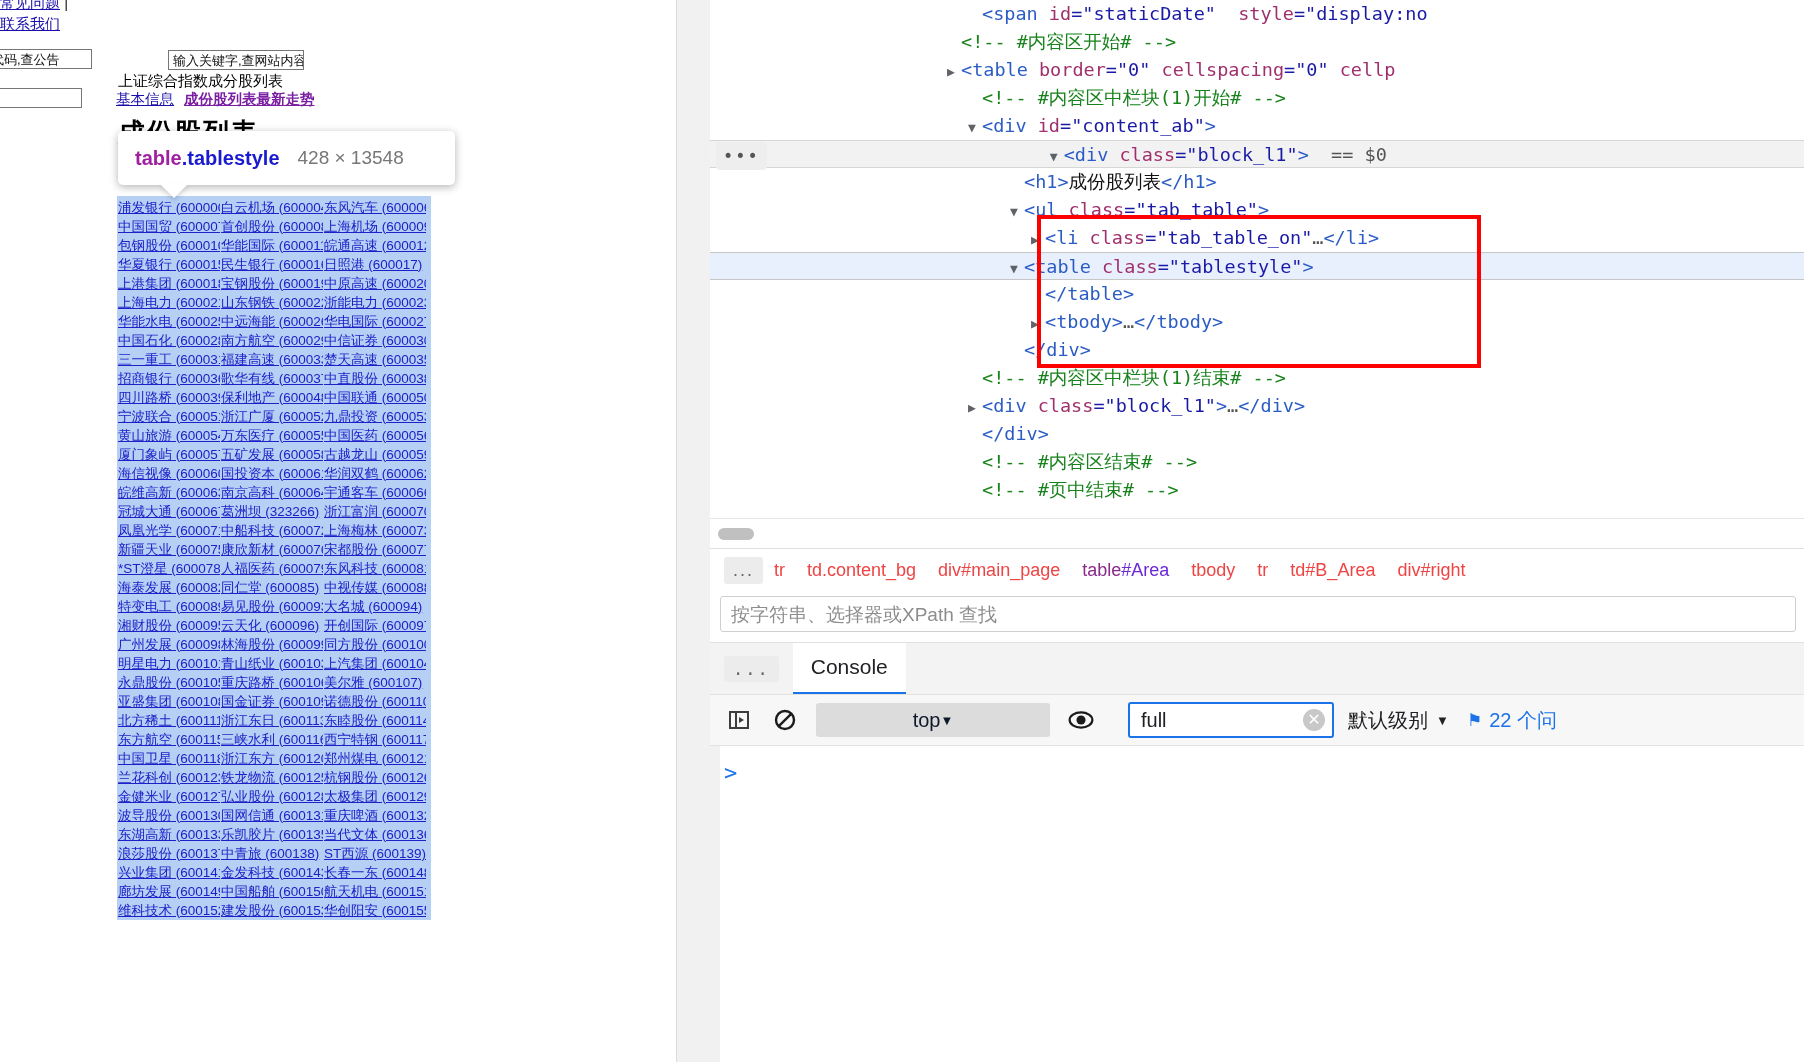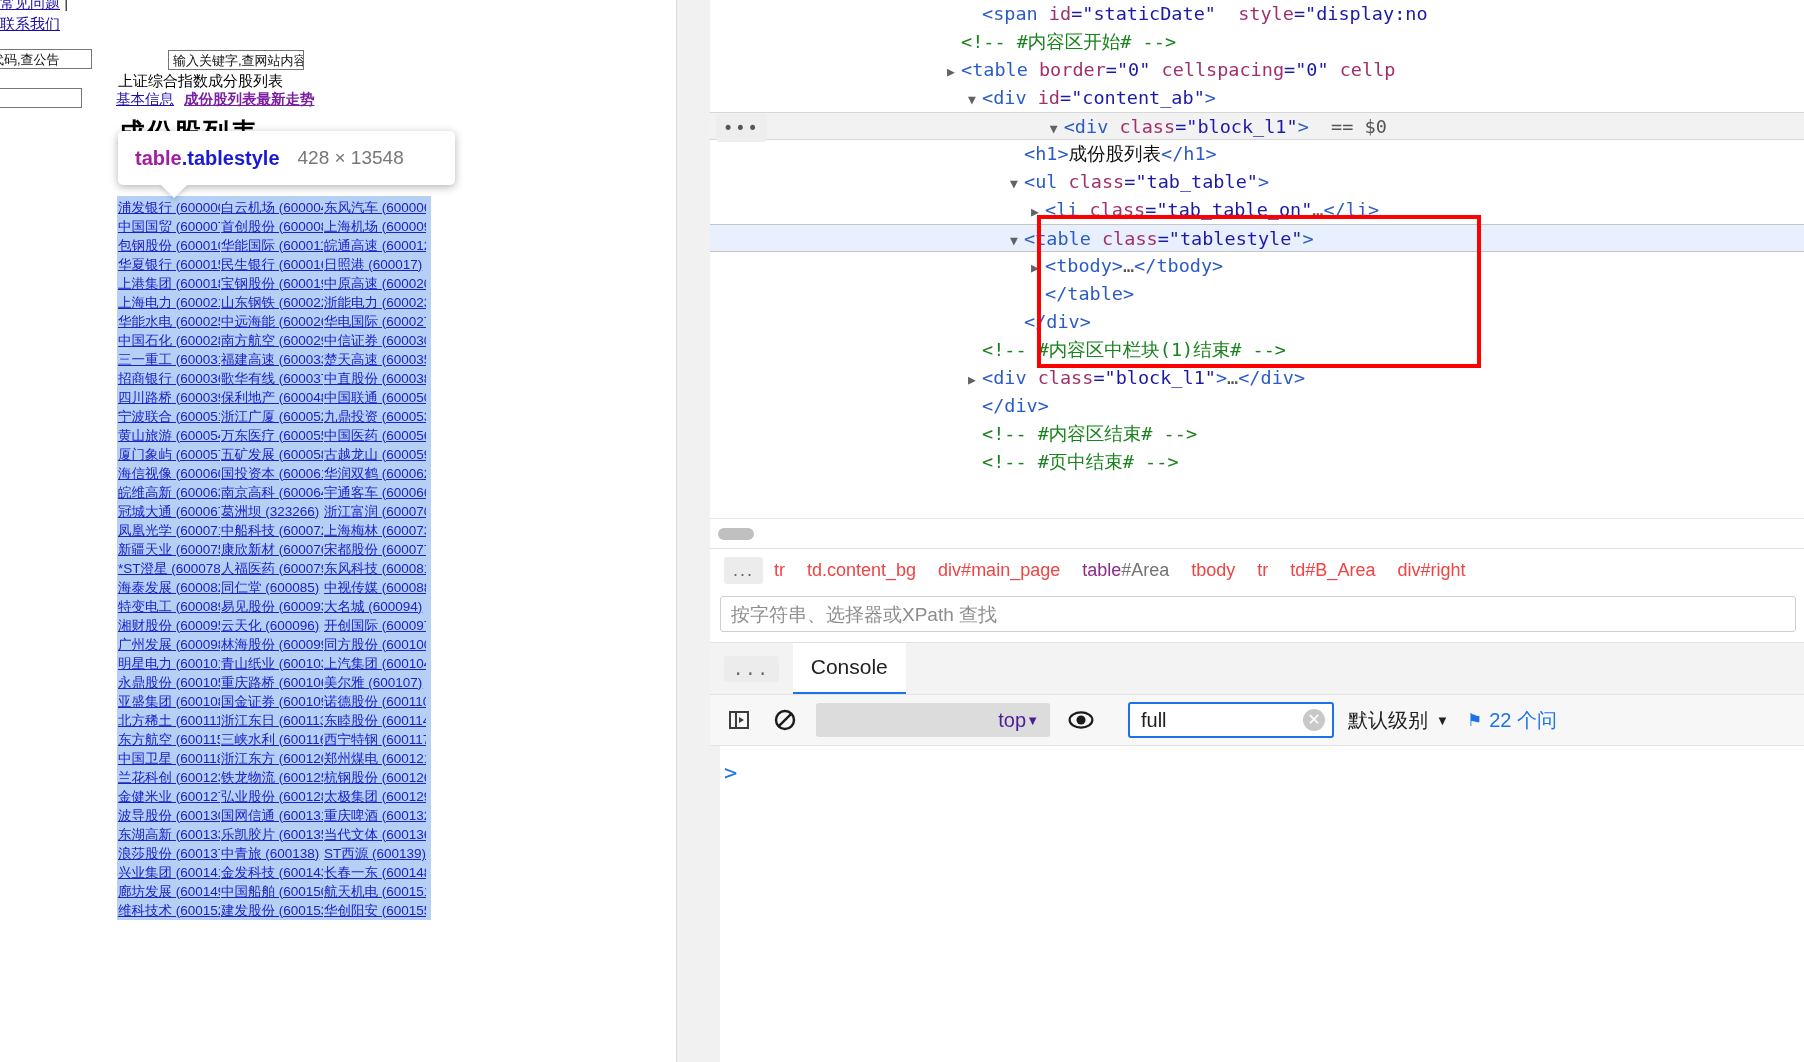--- a/index.html
+++ b/index.html
@@ -189,21 +189,21 @@
     position: absolute; left: 0; top: 550px;
     width: 1094px; height: 40px;
     display: flex; align-items: center;
     font-family: "Liberation Sans", sans-serif;
     font-size: 18px;
     white-space: nowrap;
     overflow: hidden;
   }
   #breadcrumb .crumb { padding: 3px 11px; color: #ef4444; }
   #breadcrumb .crumb.hash { color: #8a2a8a; }
-  #breadcrumb .crumb.hash .hs { color: #737373; }
+  #breadcrumb .crumb.hash .hs { color: #6d28d9; }
   #breadcrumb .crumb.dots {
     background: #ececec; color: #666; border-radius: 3px;
     letter-spacing: 2px; padding: 3px 9px; margin-left: 14px;
   }
 
   
   #findbar {
     position: absolute; left: 0; top: 590px;
     width: 1094px; height: 48px;
     padding: 6px 8px 6px 10px;
@@ -252,22 +252,22 @@
     font-family: "Liberation Sans", sans-serif;
   }
   .tb-icon {
     width: 30px; height: 30px; margin-right: 16px;
     display: flex; align-items: center; justify-content: center;
     color: #3c3c3c;
   }
   #ctx-select {
     width: 234px; height: 34px;
     background: #dcdcdc; border-radius: 3px;
-    display: flex; align-items: center; justify-content: flex-end;
-    padding: 0 11px; font-size: 20px; color: #4c1d95;
+    display: flex; align-items: center; justify-content: center;
+    padding: 0 11px; font-size: 20px; color: #0f172a;
     margin-right: 16px;
   }
   #filter-input {
     width: 206px; height: 36px;
     border: 2px solid #1a73e8; border-radius: 3px;
     background: #fff;
     display: flex; align-items: center; justify-content: space-between;
     padding: 0 7px 0 11px;
     font-size: 20px; color: #202124;
     margin-left: 16px; margin-right: 14px;
@@ -538,28 +538,29 @@
       <i></i>
     </div>
   </div>
 
   <div id="devtools">
 
     <div id="dom-tree">
         <div class="dt-line"><span style="display: inline-block; width: 252px;"></span><span class="tri none"></span><span class="tok-tag" style="white-space: pre;">&lt;span</span><span style="white-space: pre;"> </span><span class="tok-attr" style="white-space: pre;">id</span><span class="tok-pt" style="white-space: pre;">=</span><span class="tok-val" style="white-space: pre;">"staticDate"</span><span style="white-space: pre;">  </span><span class="tok-attr" style="white-space: pre;">style</span><span class="tok-pt" style="white-space: pre;">=</span><span class="tok-val" style="white-space: pre;">"display:no</span></div>
         <div class="dt-line"><span style="display: inline-block; width: 231px;"></span><span class="tri none"></span><span class="tok-cmt" style="white-space: pre;">&lt;!-- #内容区开始# --&gt;</span></div>
         <div class="dt-line"><span style="display: inline-block; width: 231px;"></span><span class="tri closed"></span><span class="tok-tag" style="white-space: pre;">&lt;table</span><span style="white-space: pre;"> </span><span class="tok-attr" style="white-space: pre;">border</span><span class="tok-pt" style="white-space: pre;">=</span><span class="tok-val" style="white-space: pre;">"0"</span><span style="white-space: pre;"> </span><span class="tok-attr" style="white-space: pre;">cellspacing</span><span class="tok-pt" style="white-space: pre;">=</span><span class="tok-val" style="white-space: pre;">"0"</span><span style="white-space: pre;"> </span><span class="tok-attr" style="white-space: pre;">cellp</span></div>
+        <div class="dt-line"><span style="display: inline-block; width: 252px;"></span><span class="tri none"></span><span class="tok-cmt" style="white-space: pre;">&lt;!-- #内容区中栏块(1)开始# --&gt;</span></div>
         <div class="dt-line"><span style="display: inline-block; width: 252px;"></span><span class="tri open"></span><span class="tok-tag" style="white-space: pre;">&lt;div</span><span style="white-space: pre;"> </span><span class="tok-attr" style="white-space: pre;">id</span><span class="tok-pt" style="white-space: pre;">=</span><span class="tok-val" style="white-space: pre;">"content_ab"</span><span class="tok-tag" style="white-space: pre;">&gt;</span></div>
         <div class="dt-line hovered"><span class="ellip-btn" style="margin-right: 10px;">•••</span><span style="display: inline-block; width: 273px;"></span><span class="tri open"></span><span class="tok-tag" style="white-space: pre;">&lt;div</span><span style="white-space: pre;"> </span><span class="tok-attr" style="white-space: pre;">class</span><span class="tok-pt" style="white-space: pre;">=</span><span class="tok-val" style="white-space: pre;">"block_l1"</span><span class="tok-tag" style="white-space: pre;">&gt;</span><span style="white-space: pre;">  </span><span class="tok-grey" style="white-space: pre;">== $0</span></div>
         <div class="dt-line"><span style="display: inline-block; width: 294px;"></span><span class="tri none"></span><span class="tok-tag" style="white-space: pre;">&lt;h1&gt;</span><span class="tok-txt" style="white-space: pre;">成份股列表</span><span class="tok-tag" style="white-space: pre;">&lt;/h1&gt;</span></div>
         <div class="dt-line"><span style="display: inline-block; width: 294px;"></span><span class="tri open"></span><span class="tok-tag" style="white-space: pre;">&lt;ul</span><span style="white-space: pre;"> </span><span class="tok-attr" style="white-space: pre;">class</span><span class="tok-pt" style="white-space: pre;">=</span><span class="tok-val" style="white-space: pre;">"tab_table"</span><span class="tok-tag" style="white-space: pre;">&gt;</span></div>
         <div class="dt-line"><span style="display: inline-block; width: 315px;"></span><span class="tri closed"></span><span class="tok-tag" style="white-space: pre;">&lt;li</span><span style="white-space: pre;"> </span><span class="tok-attr" style="white-space: pre;">class</span><span class="tok-pt" style="white-space: pre;">=</span><span class="tok-val" style="white-space: pre;">"tab_table_on"</span><span class="tok-grey" style="white-space: pre;">…</span><span class="tok-tag" style="white-space: pre;">&lt;/li&gt;</span></div>
         <div class="dt-line selected"><span style="display: inline-block; width: 294px;"></span><span class="tri open"></span><span class="tok-tag" style="white-space: pre;">&lt;table</span><span style="white-space: pre;"> </span><span class="tok-attr" style="white-space: pre;">class</span><span class="tok-pt" style="white-space: pre;">=</span><span class="tok-val" style="white-space: pre;">"tablestyle"</span><span class="tok-tag" style="white-space: pre;">&gt;</span></div>
+        <div class="dt-line"><span style="display: inline-block; width: 315px;"></span><span class="tri none"></span><span class="tok-tag" style="white-space: pre;">&lt;/table&gt;</span></div>
         <div class="dt-line"><span style="display: inline-block; width: 315px;"></span><span class="tri closed"></span><span class="tok-tag" style="white-space: pre;">&lt;tbody&gt;</span><span class="tok-grey" style="white-space: pre;">…</span><span class="tok-tag" style="white-space: pre;">&lt;/tbody&gt;</span></div>
-        <div class="dt-line"><span style="display: inline-block; width: 315px;"></span><span class="tri none"></span><span class="tok-tag" style="white-space: pre;">&lt;/table&gt;</span></div>
         <div class="dt-line"><span style="display: inline-block; width: 294px;"></span><span class="tri none"></span><span class="tok-tag" style="white-space: pre;">&lt;/div&gt;</span></div>
         <div class="dt-line"><span style="display: inline-block; width: 252px;"></span><span class="tri none"></span><span class="tok-cmt" style="white-space: pre;">&lt;!-- #内容区中栏块(1)结束# --&gt;</span></div>
         <div class="dt-line"><span style="display: inline-block; width: 252px;"></span><span class="tri closed"></span><span class="tok-tag" style="white-space: pre;">&lt;div</span><span style="white-space: pre;"> </span><span class="tok-attr" style="white-space: pre;">class</span><span class="tok-pt" style="white-space: pre;">=</span><span class="tok-val" style="white-space: pre;">"block_l1"</span><span class="tok-tag" style="white-space: pre;">&gt;</span><span class="tok-grey" style="white-space: pre;">…</span><span class="tok-tag" style="white-space: pre;">&lt;/div&gt;</span></div>
         <div class="dt-line"><span style="display: inline-block; width: 252px;"></span><span class="tri none"></span><span class="tok-tag" style="white-space: pre;">&lt;/div&gt;</span></div>
         <div class="dt-line"><span style="display: inline-block; width: 252px;"></span><span class="tri none"></span><span class="tok-cmt" style="white-space: pre;">&lt;!-- #内容区结束# --&gt;</span></div>
         <div class="dt-line"><span style="display: inline-block; width: 252px;"></span><span class="tri none"></span><span class="tok-cmt" style="white-space: pre;">&lt;!-- #页中结束# --&gt;</span></div>
       </div>
     <div id="red-box"></div>
     <div id="dom-tree-sep"></div>
     <div id="dom-scroll"></div>

